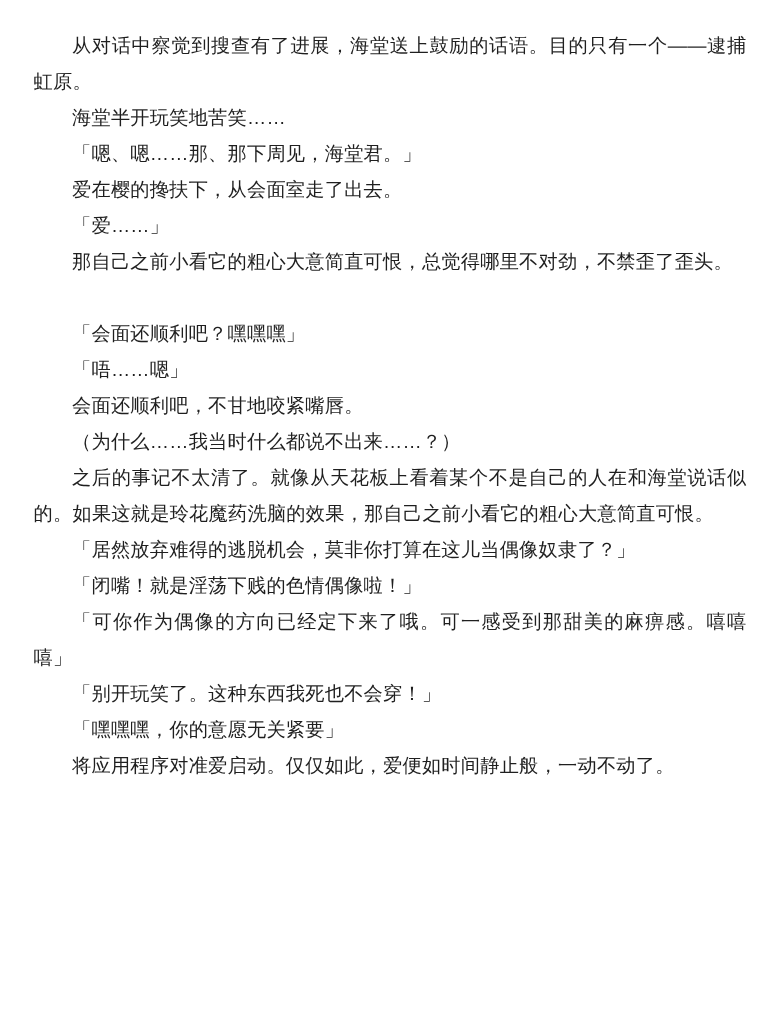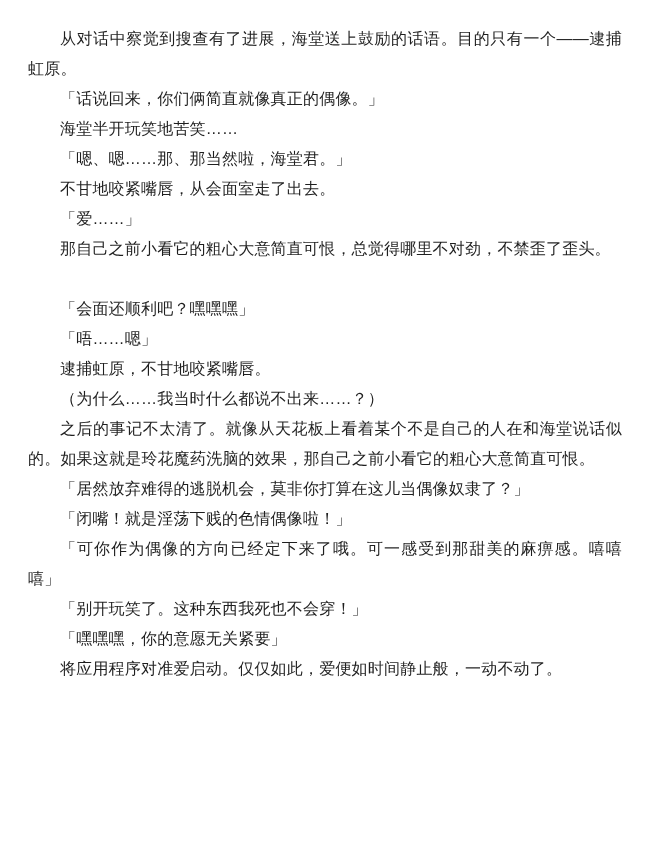--- a/index.html
+++ b/index.html
@@ -27,30 +27,29 @@
   }
   .scene-break {
     height: 30px;
   }
 </style>
 </head>
 <body>
 
 <div class="page">
   <p>从对话中察觉到搜查有了进展，海堂送上鼓励的话语。目的只有一个——逮捕虹原。</p>
-  <p>「话说回来，你们俩简直就像真正的偶像。」</p>
   <p>海堂半开玩笑地苦笑……</p>
-  <p>「嗯、嗯……那、那当然啦，海堂君。」</p>
-  <p>不甘地咬紧嘴唇，从会面室走了出去。</p>
+  <p>「嗯、嗯……那、那下周见，海堂君。」</p>
+  <p>爱在樱的搀扶下，从会面室走了出去。</p>
   <p>「爱……」</p>
   <p>那自己之前小看它的粗心大意简直可恨，总觉得哪里不对劲，不禁歪了歪头。</p>
   <div class="scene-break"></div>
   <p>「会面还顺利吧？嘿嘿嘿」</p>
   <p>「唔……嗯」</p>
-  <p>逮捕虹原，不甘地咬紧嘴唇。</p>
+  <p>会面还顺利吧，不甘地咬紧嘴唇。</p>
   <p>（为什么……我当时什么都说不出来……？）</p>
   <p>之后的事记不太清了。就像从天花板上看着某个不是自己的人在和海堂说话似的。如果这就是玲花魔药洗脑的效果，那自己之前小看它的粗心大意简直可恨。</p>
   <p>「居然放弃难得的逃脱机会，莫非你打算在这儿当偶像奴隶了？」</p>
   <p>「闭嘴！就是淫荡下贱的色情偶像啦！」</p>
   <p>「可你作为偶像的方向已经定下来了哦。可一感受到那甜美的麻痹感。嘻嘻嘻」</p>
   <p>「别开玩笑了。这种东西我死也不会穿！」</p>
   <p>「嘿嘿嘿，你的意愿无关紧要」</p>
   <p>将应用程序对准爱启动。仅仅如此，爱便如时间静止般，一动不动了。</p>
 </div>
 

